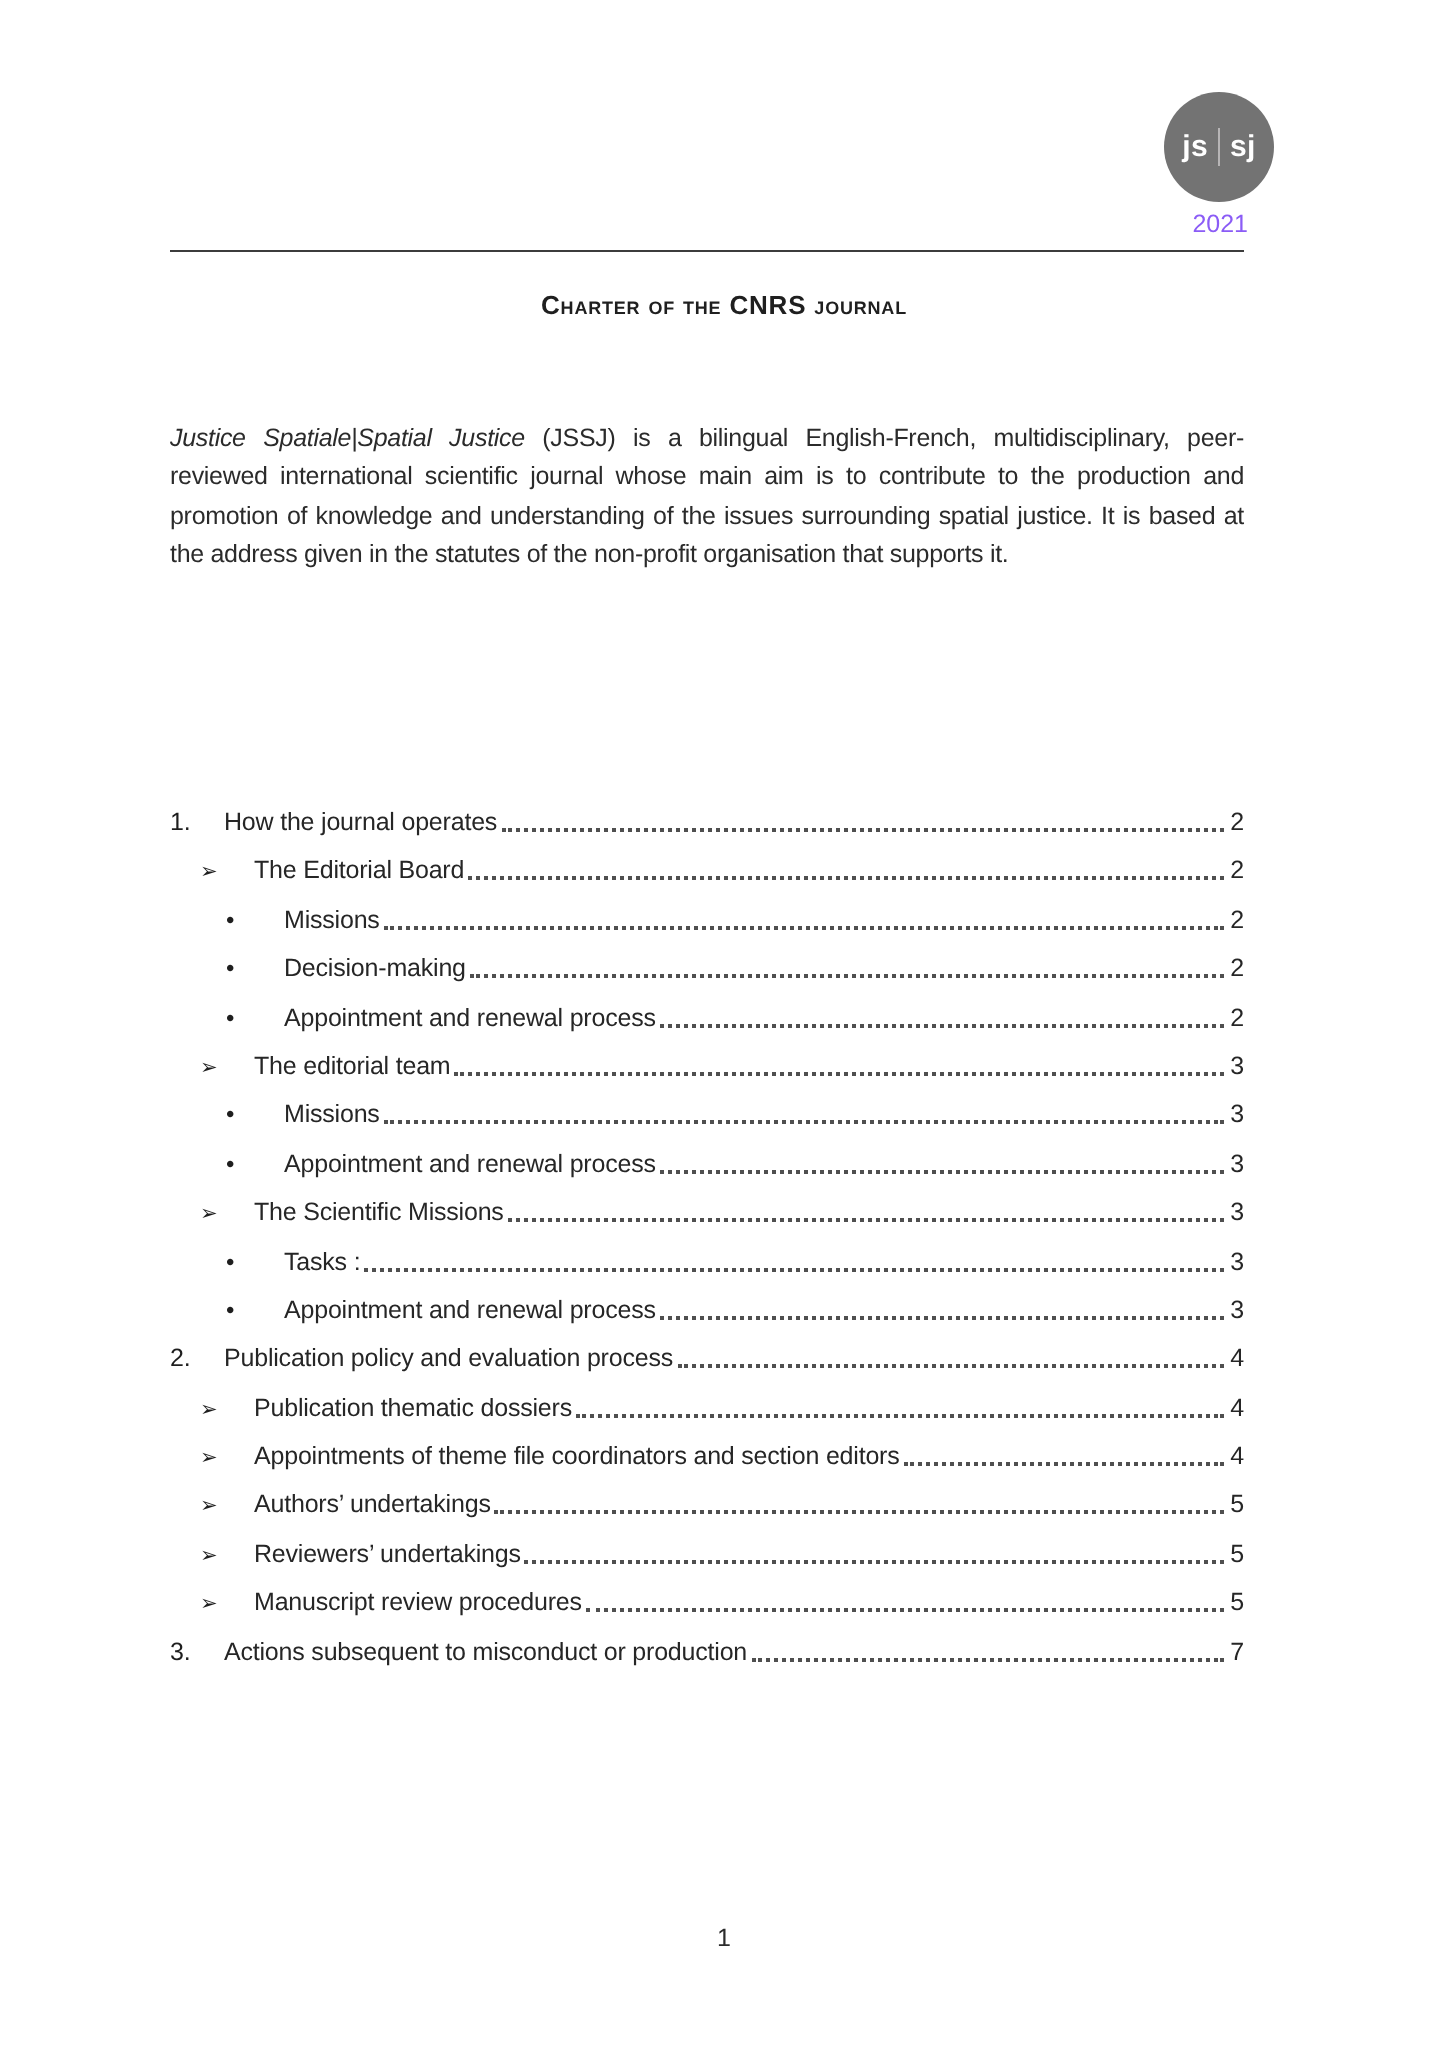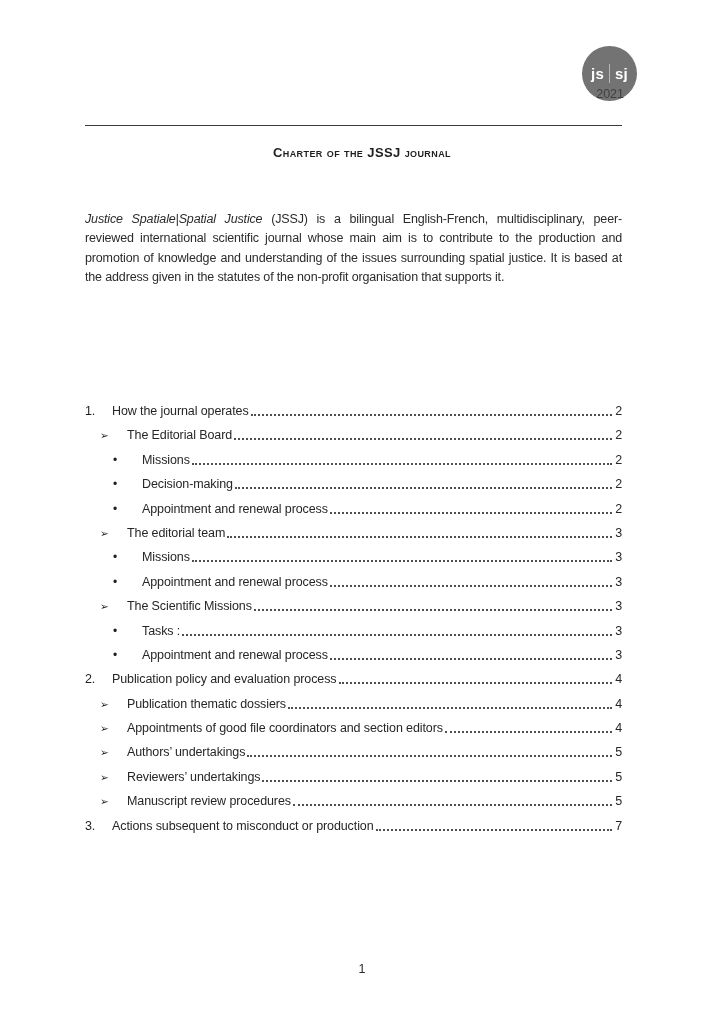--- a/index.html
+++ b/index.html
@@ -21,22 +21,22 @@
     display:flex; align-items:center; justify-content:center;
   }
   .logo .lg-txt {
     color:#ffffff; font-weight:700; font-size:15px; line-height:1;
     letter-spacing:0.2px;
   }
   .logo .lg-div {
     width:1px; height:19px; background:#b7b5b6; margin:0 5px;
   }
   .year {
-    position:absolute; top:87px; right:100px;
-    font-size:12.5px; color:#404040;
+    position:absolute; top:105px; right:100px;
+    font-size:12.5px; color:#8b5cf6;
   }
   .rule {
     position:absolute; left:85px; top:125px; width:537px;
     border-top:1.6px solid #3c3c3c; height:0;
   }
 
   
   .doc-title {
     position:absolute; left:0; right:0; top:145px;
     margin:0; text-align:center;
@@ -96,21 +96,21 @@
 
   <div class="logo">
     <span class="lg-txt">js</span>
     <span class="lg-div"></span>
     <span class="lg-txt">sj</span>
   </div>
 
   <div class="year">2021</div>
   <div class="rule"></div>
 
-  <h1 class="doc-title">Charter of the JSSJ journal</h1>
+  <h1 class="doc-title">Charter of the CNRS journal</h1>
 
   <div class="bodytext">
     <p><span class="ital">Justice Spatiale|Spatial Justice</span><span> (JSSJ) is a bilingual English-French, multidisciplinary, peer-reviewed international scientific journal whose main aim is to contribute to the production and promotion of knowledge and understanding of the issues surrounding spatial justice. It is based at the address given in the statutes of the non-profit organisation that supports it.</span></p>
   </div>
 
   <nav class="toc" id="toc">
       <div class="toc-row lvl1">
       <span class="marker">1.</span>
       <span class="label">How the journal operates</span>
       <span class="leader"></span>
@@ -183,21 +183,21 @@
       <span class="pagenum">4</span>
     </div>
       <div class="toc-row lvl2">
       <span class="marker">➢</span>
       <span class="label">Publication thematic dossiers</span>
       <span class="leader"></span>
       <span class="pagenum">4</span>
     </div>
       <div class="toc-row lvl2">
       <span class="marker">➢</span>
-      <span class="label">Appointments of good file coordinators and section editors</span>
+      <span class="label">Appointments of theme file coordinators and section editors</span>
       <span class="leader"></span>
       <span class="pagenum">4</span>
     </div>
       <div class="toc-row lvl2">
       <span class="marker">➢</span>
       <span class="label">Authors’ undertakings</span>
       <span class="leader"></span>
       <span class="pagenum">5</span>
     </div>
       <div class="toc-row lvl2">

